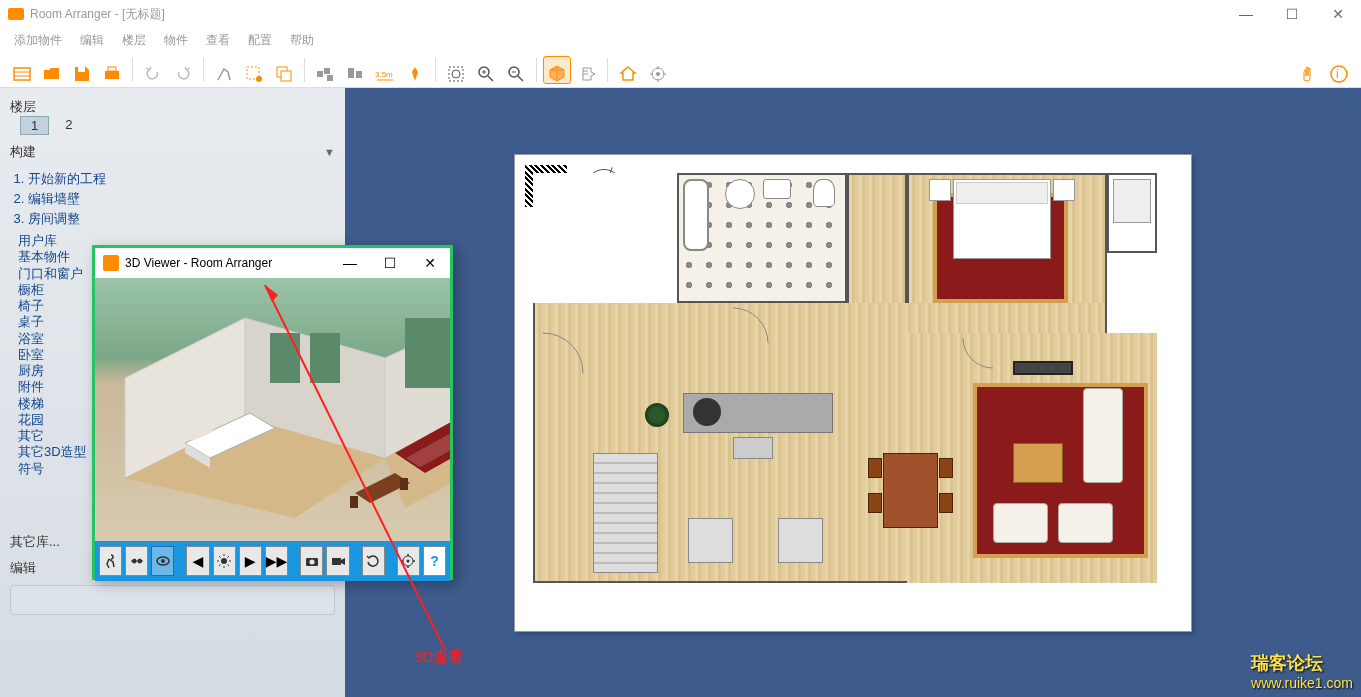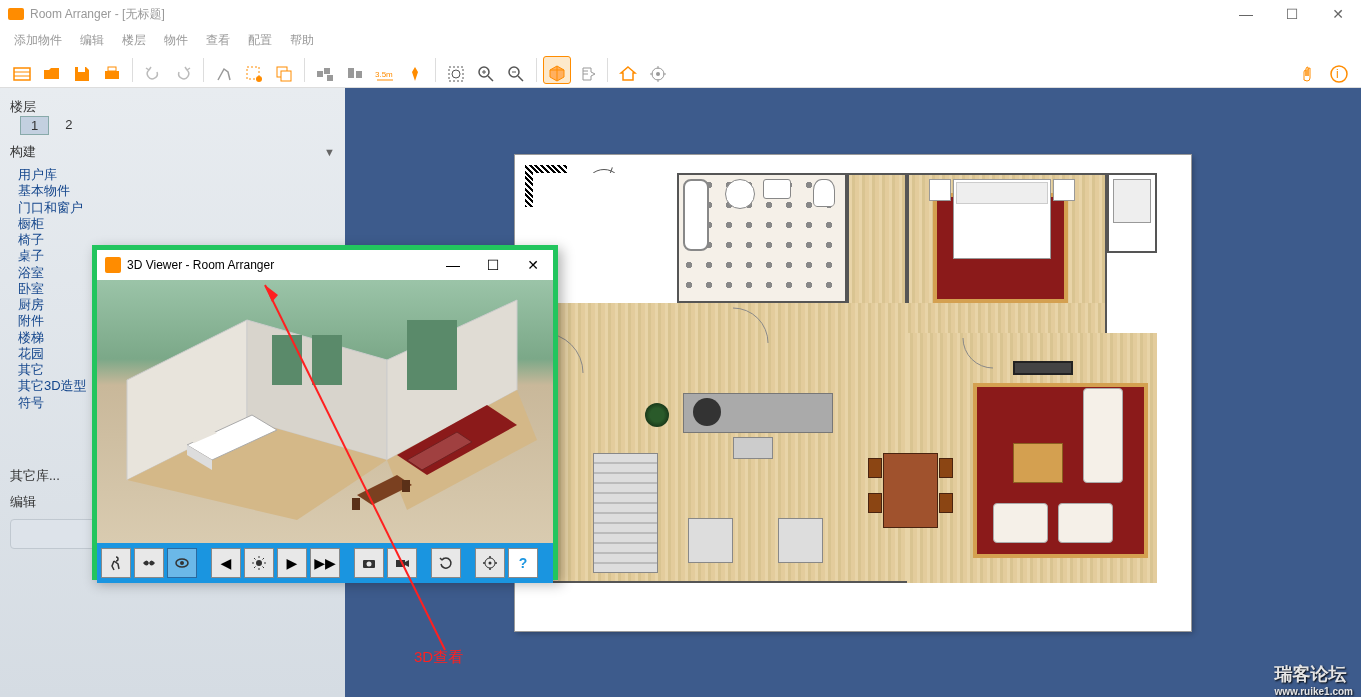--- a/index.html
+++ b/index.html
@@ -68,36 +68,36 @@
 .stairs { background: repeating-linear-gradient(0deg, #ddd 0 8px, #bbb 8px 10px); border: 1px solid #888; }
 .bathtub { background: #fff; border: 2px solid #888; border-radius: 8px; }
 .toilet { background:#fff; border:1px solid #888; border-radius:40% 40% 20% 20%; }
 .sink { background:#fff; border:1px solid #888; border-radius:3px; }
 .tv { background: #444; border: 2px solid #222; }
 .desk { background: #999; border: 1px solid #666; }
 .plant { background: radial-gradient(circle, #2a5a2a 40%, #1a3a1a 70%); border-radius: 50%; }
 .coffee-table { background: #d4a050; border: 1px solid #8b6020; }
 
 
-.viewer-window { position: absolute; top: 245px; left: 92px; width: 466px; height: 335px; background: #fff; border: 5px solid #22c55e; box-shadow: 4px 4px 12px rgba(0,0,0,0.3); z-index: 100; }
+.viewer-window { position: absolute; top: 245px; left: 92px; width: 361px; height: 335px; background: #fff; border: 3px solid #22c55e; box-shadow: 4px 4px 12px rgba(0,0,0,0.3); z-index: 100; }
 .viewer-title { height: 30px; display: flex; align-items: center; padding: 0 8px; font-size: 12px; background: #fff; }
 .viewer-title .v-icon { width: 16px; height: 16px; background: #ff8c00; margin-right: 6px; border-radius: 2px; }
 .viewer-ctrls { position: absolute; right: 0; top: 0; display: flex; }
 .viewer-ctrls div { width: 40px; height: 30px; display: flex; align-items: center; justify-content: center; font-size: 14px; }
 .viewer-body { height: 263px; background: linear-gradient(180deg, #9bc4a8 0%, #7ba888 30%, #c9b89a 40%, #d9cbb0 100%); position: relative; overflow: hidden; }
 .viewer-toolbar { height: 40px; background: #1a95e0; display: flex; align-items: center; padding: 0 4px; gap: 3px; }
 .viewer-toolbar .v-btn { width: 30px; height: 30px; background: #e8e8e8; border: 1px solid #888; display: flex; align-items: center; justify-content: center; font-size: 14px; }
 .viewer-toolbar .v-btn.active { background: #6bb8e8; border-color: #2a6aa0; }
 .viewer-toolbar .v-gap { width: 8px; }
 
 .annotation-arrow { position: absolute; top: 280px; left: 260px; width: 200px; height: 380px; z-index: 200; pointer-events: none; }
 .annotation-text { position: absolute; top: 648px; left: 414px; color: #ff2020; font-size: 15px; z-index: 200; }
 
-.watermark { position: absolute; bottom: 0; right: 8px; color: #e5e5e5; font-size: 18px; font-weight: bold; text-shadow: 1px 1px 2px #000; z-index: 50; }
-.watermark small { display: block; font-size: 10px; font-weight: bold; }
+.watermark { position: absolute; bottom: 6px; right: 8px; color: #fde047; font-size: 18px; font-weight: bold; text-shadow: 1px 1px 2px #000; z-index: 50; }
+.watermark small { display: block; font-size: 14px; font-weight: normal; }
 
 svg.icon { width: 20px; height: 20px; }
 </style>
 </head>
 <body>
 
 <div class="titlebar">
   <div class="app-icon"></div>
   <span>Room Arranger</span>
   <span>&nbsp;-&nbsp;</span>
@@ -270,20 +270,25 @@
         <span class="floor-tabs">
           <span class="active">1</span>
           <span>2</span>
         </span>
       </span>
     </div>
     <div class="section-header">
       <span>构建</span>
       <span class="chevron">▼</span>
     </div>
+    <ol>
+      <li>开始新的工程</li>
+      <li>编辑墙壁</li>
+      <li>房间调整</li>
+    </ol>
     <div class="cat-list">
       <div>用户库</div>
       <div>基本物件</div>
       <div>门口和窗户</div>
       <div>橱柜</div>
       <div>椅子</div>
       <div>桌子</div>
       <div>浴室</div>
       <div>卧室</div>
       <div>厨房</div>

